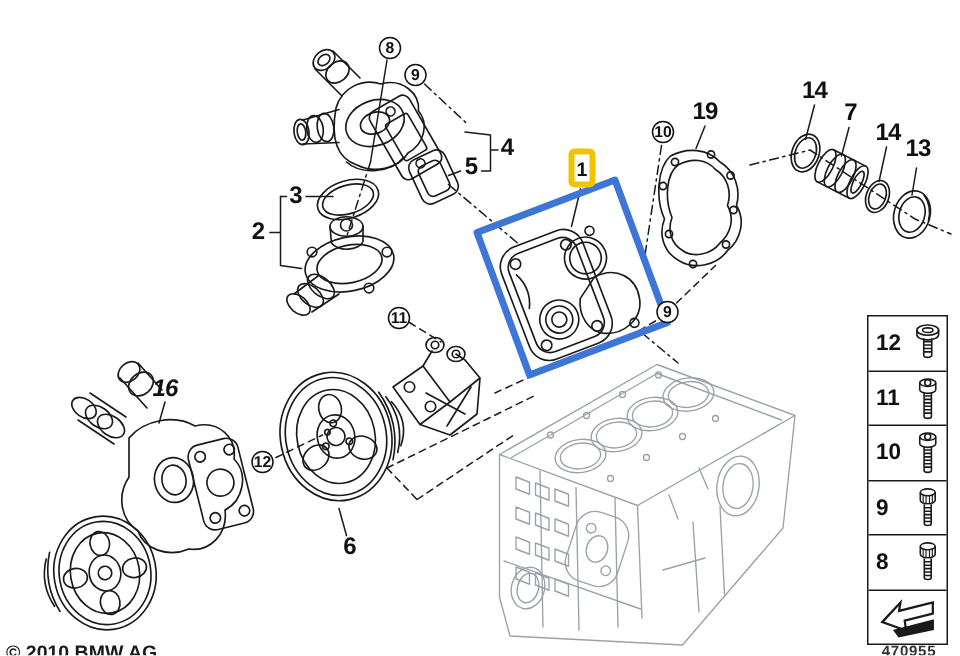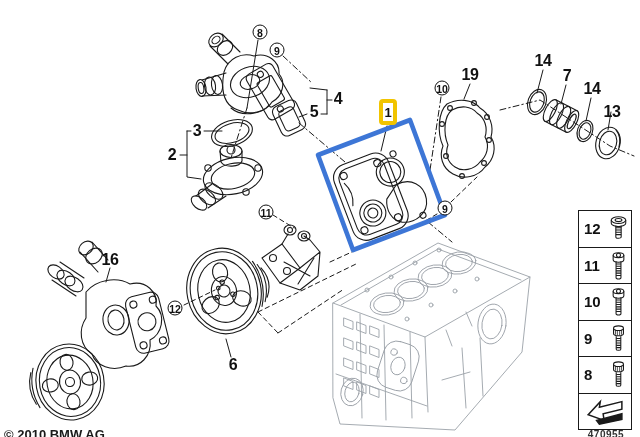--- a/index.html
+++ b/index.html
@@ -327,24 +327,24 @@
       <div class="callout plain" style="left: 197px; top: 131px;">3</div>
       <div class="callout plain" style="left: 172px; top: 155px;">2</div>
       <div class="callout plain" style="left: 338px; top: 99px;">4</div>
       <div class="callout plain" style="left: 314px; top: 112px;">5</div>
       <div class="callout highlight" style="left: 388px; top: 112px; border-color: rgb(241, 196, 0);">1</div>
       <div class="callout circle" style="left: 442px; top: 88px;">10</div>
       <div class="callout plain" style="left: 470px; top: 75px;">19</div>
       <div class="callout plain" style="left: 543px; top: 61px;">14</div>
       <div class="callout plain" style="left: 567px; top: 76px;">7</div>
       <div class="callout plain" style="left: 592px; top: 89px;">14</div>
-      <div class="callout plain" style="left: 612px; top: 112px;">13</div>
+      <div class="callout plain" style="left: 612px; top: 100px;">13</div>
       <div class="callout circle" style="left: 445px; top: 208px;">9</div>
       <div class="callout circle" style="left: 266px; top: 212px;">11</div>
-      <div class="callout plain" style="left: 110px; top: 260px;">16</div>
+      <div class="callout plain" style="left: 110px; top: 260px; font-style: italic;">16</div>
       <div class="callout circle" style="left: 175px; top: 308px;">12</div>
       <div class="callout plain" style="left: 233px; top: 365px;">6</div>
     </div>
 
   <div class="fastener-panel">
     <div class="fastener-row">
         <span class="fastener-num">12</span>
         <svg class="bolt-icon" viewBox="0 0 24 38">
           <use href="#sym-flange-bolt"></use>
         </svg>

